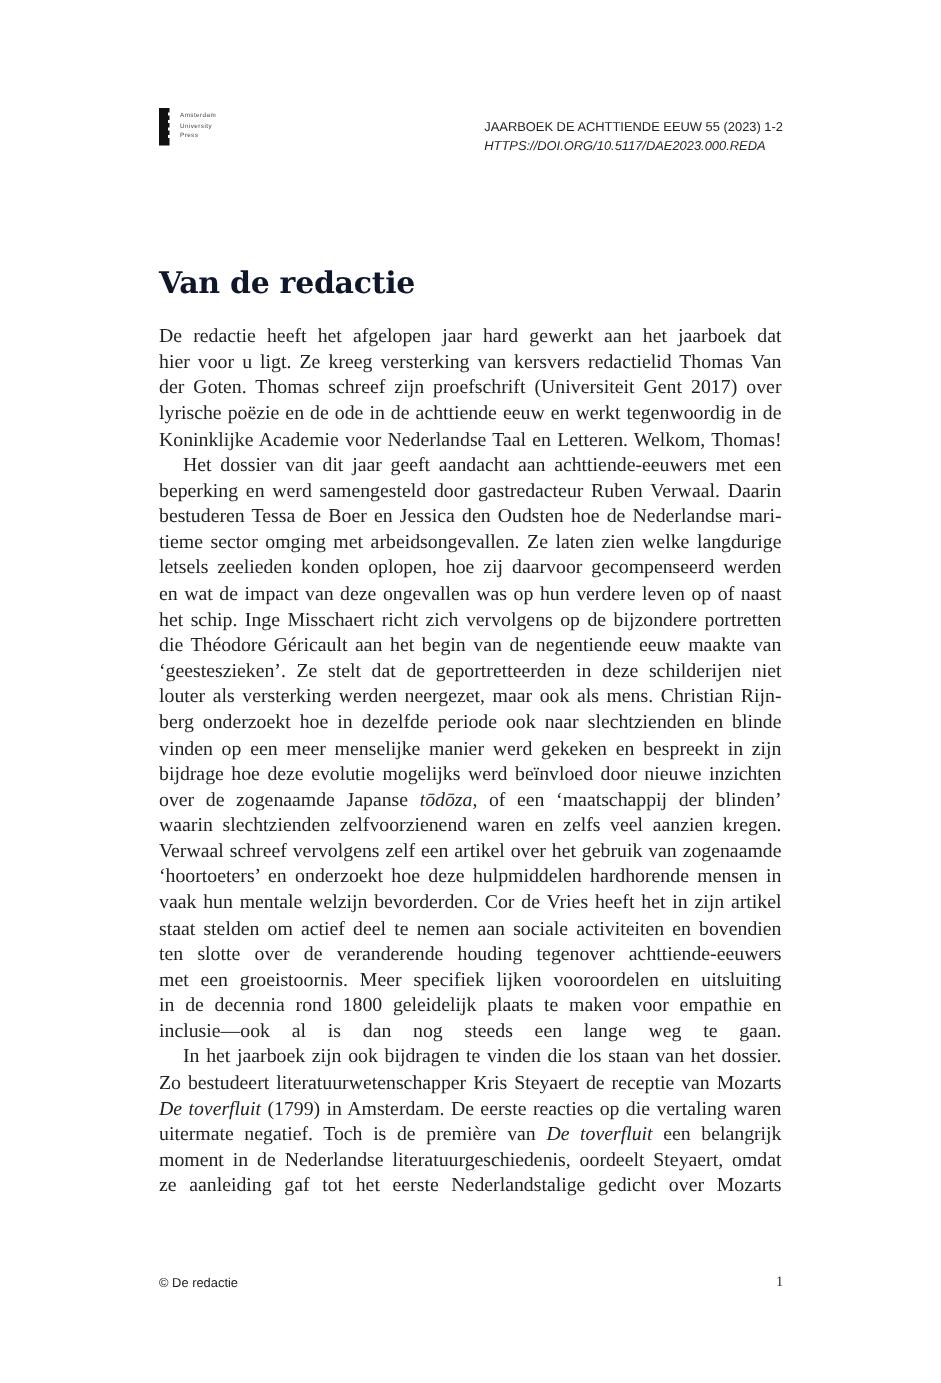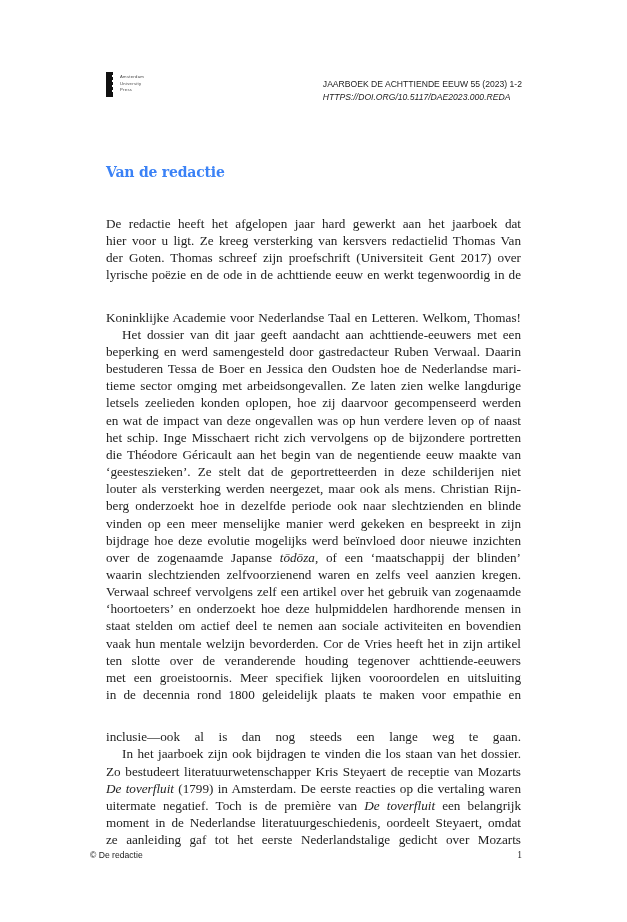--- a/index.html
+++ b/index.html
@@ -3,28 +3,28 @@
 <meta charset="utf-8">
 <style>
   html, body { margin: 0; padding: 0; background: #ffffff; }
   body { width: 627px; height: 922px; position: relative; overflow: hidden; color: #222; }
   .logo { position: absolute; left: 106px; top: 72px; width: 60px; height: 26px; }
   .logo-bar { position: absolute; left: 0; top: 0; width: 7px; height: 25px; background: #111; }
   .logo-notch { position: absolute; left: 6px; width: 2px; height: 2px; background: #fff; }
   .logo-text { position: absolute; left: 14px; top: 2px; font-family: "Liberation Sans", sans-serif; font-size: 4.2px; line-height: 6.6px; color: #444; letter-spacing: 0.3px; }
   .running-head { position: absolute; right: 105px; top: 78px; font-family: "Liberation Sans", sans-serif; font-size: 8.6px; line-height: 13px; color: #222; }
   .running-head .doi { font-style: italic; }
-  .title { position: absolute; left: 106px; top: 164px; font-family: "DejaVu Serif", serif; font-size: 14px; font-weight: bold; color: #3b82f6; letter-spacing: -0.2px; }
+  .title { position: absolute; left: 106px; top: 176px; font-family: "DejaVu Serif", serif; font-size: 20px; font-weight: bold; color: #0f172a; letter-spacing: -0.2px; }
   .body-text { position: absolute; left: 106px; top: 215px; width: 415px; font-family: "Liberation Serif", serif; font-size: 13.2px; line-height: 17.17px; color: #222; }
   .body-text .line { display: block; text-align: justify; text-align-last: justify; white-space: nowrap; height: 17.17px; }
-  .body-text .line.last { text-align-last: left; margin-top: 25px; }
+  .body-text .line.last { text-align-last: left; }
   .body-text .line.indent { padding-left: 16px; }
   .body-text .line span.jl { display: block; text-align: justify; text-align-last: justify; white-space: normal; font-family: Liberation Serif, serif; }
   em { font-style: italic; }
-  .footer-left { position: absolute; left: 90px; top: 850px; font-family: "Liberation Sans", sans-serif; font-size: 8.6px; color: #222; }
+  .footer-left { position: absolute; left: 106px; top: 850px; font-family: "Liberation Sans", sans-serif; font-size: 8.6px; color: #222; }
   .footer-right { position: absolute; right: 105px; top: 850px; font-family: "Liberation Serif", serif; font-size: 9.5px; color: #222; }
 </style>
 </head>
 <body>
 
 <div class="logo">
   <div class="logo-bar">
     <div class="logo-notch" style="top:3px"></div>
     <div class="logo-notch" style="top:8px"></div>
     <div class="logo-notch" style="top:13px"></div>
@@ -105,24 +105,24 @@
     <div class="line">
       <span class="jl">waarin slechtzienden zelfvoorzienend waren en zelfs veel aanzien kregen.</span>
     </div>
     <div class="line">
       <span class="jl">Verwaal schreef vervolgens zelf een artikel over het gebruik van zogenaamde</span>
     </div>
     <div class="line">
       <span class="jl">‘hoortoeters’ en onderzoekt hoe deze hulpmiddelen hardhorende mensen in</span>
     </div>
     <div class="line">
-      <span class="jl">staat stelden om actief deel te nemen aan sociale activiteiten en bovendien</span>
+      <span class="jl">vaak hun mentale welzijn bevorderden. Cor de Vries heeft het in zijn artikel</span>
     </div>
     <div class="line">
-      <span class="jl">vaak hun mentale welzijn bevorderden. Cor de Vries heeft het in zijn artikel</span>
+      <span class="jl">staat stelden om actief deel te nemen aan sociale activiteiten en bovendien</span>
     </div>
     <div class="line">
       <span class="jl">ten slotte over de veranderende houding tegenover achttiende-eeuwers</span>
     </div>
     <div class="line">
       <span class="jl">met een groeistoornis. Meer specifiek lijken vooroordelen en uitsluiting</span>
     </div>
     <div class="line">
       <span class="jl">in de decennia rond 1800 geleidelijk plaats te maken voor empathie en</span>
     </div>

